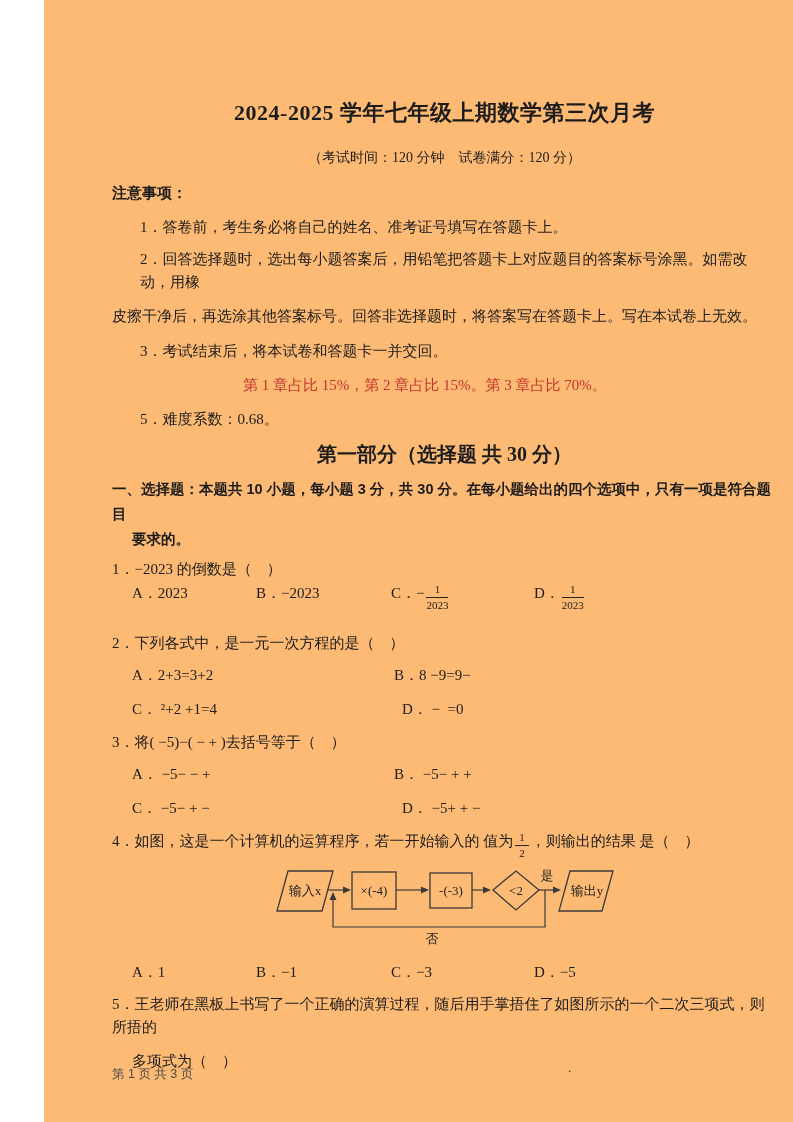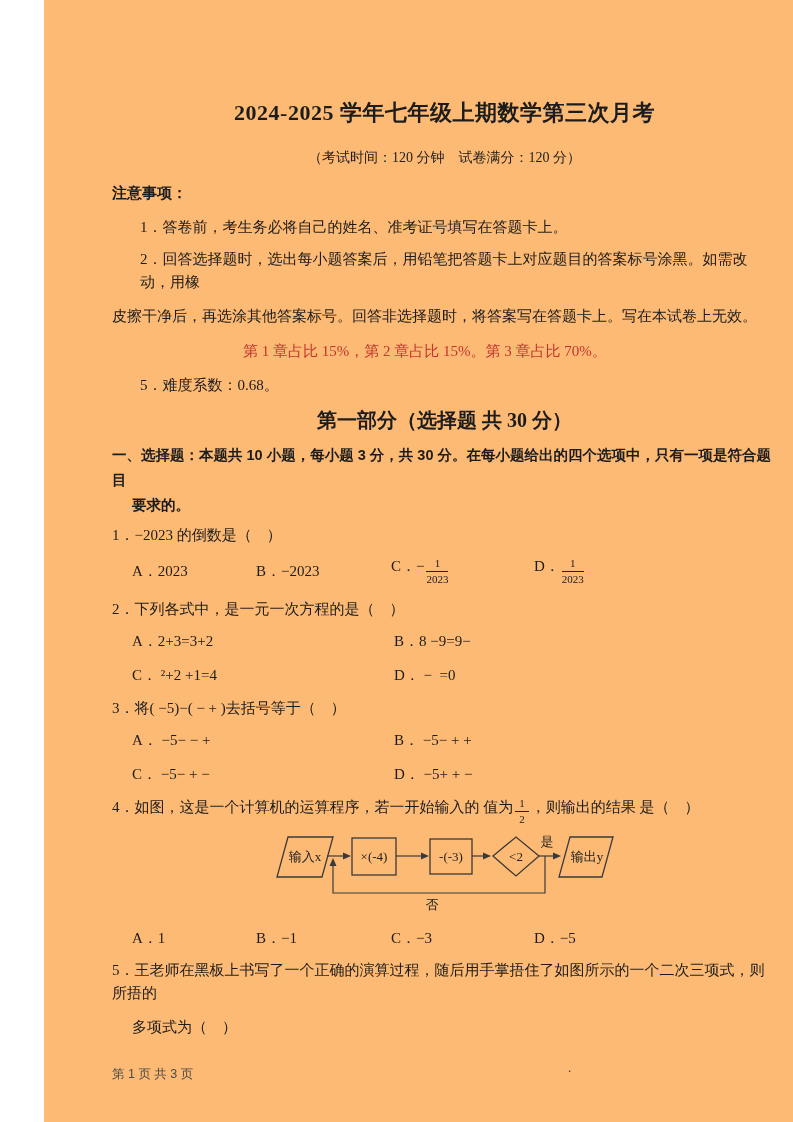--- a/index.html
+++ b/index.html
@@ -26,28 +26,28 @@
   .n2l2{margin-top:11px;line-height:23px;}
   .n3{margin-top:12px;}
   .n4{margin-top:11px;}
   .red{color:#c0362f;}
   .ratio{margin-top:12px;margin-left:131px;line-height:22px;}
   .n5{margin-top:12px;}
   .part-head{text-align:center;font-weight:bold;font-size:20px;line-height:30px;margin-top:9px;}
   .instr{font-family:"Liberation Sans","DejaVu Sans",sans-serif;font-weight:bold;font-size:14.5px;line-height:25px;margin-top:8px;white-space:pre-wrap;}
   .instr2{font-family:"Liberation Sans","DejaVu Sans",sans-serif;font-weight:bold;font-size:14.5px;line-height:25px;white-space:pre-wrap;}
   .stem{margin-top:6px;line-height:22px;white-space:pre-wrap;}
-  .opt-row{display:flex;padding-left:20px;align-items:center;white-space:pre-wrap;}
+  .opt-row{display:flex;padding-left:20px;white-space:pre-wrap;}
   .row-q1{margin-top:4px;height:42px;}
   .c1{width:124px;}
   .c2{width:135px;}
   .c3{width:143px;}
   .h1{width:262px;}
   .mtA{margin-top:10px;line-height:22px;}
-  .mtB{margin-top:12px;line-height:22px;}
+  .mtB{margin-top:12px;line-height:22px;gap:8px;}
   .frac{display:inline-block;vertical-align:-0.75em;text-align:center;line-height:1;margin:0 2px;}
   .frac .fn{display:block;font-size:11px;padding:0 4px 2px;border-bottom:1px solid #222;}
   .frac .fd{display:block;font-size:11px;padding-top:2px;}
   .flow-wrap{margin-top:8px;margin-left:163px;}
   .q4opts{margin-top:8px;}
   .q5l1{margin-top:11px;line-height:23px;}
   .q5l2{margin-top:11px;line-height:23px;}
   .footer{position:absolute;left:68px;top:1066px;font-size:12.5px;color:#4a4a4a;font-family:"Liberation Sans","DejaVu Sans",sans-serif;}
   .stray-dot{position:absolute;left:524px;top:1060px;font-size:13px;color:#333;}
   svg text{font-family:"Liberation Serif","DejaVu Serif",serif;font-size:13px;fill:#222;}
@@ -63,20 +63,21 @@
   <div class="title">2024-2025 学年七年级上期数学第三次月考</div>
   <div class="subtitle">（考试时间：120 分钟　试卷满分：120 分）</div>
 
   <div class="notice-head">注意事项：</div>
 
   <div class="line ind28 mt13">1．答卷前，考生务必将自己的姓名、准考证号填写在答题卡上。</div>
 
   <div class="line ind28 n2l1">2．回答选择题时，选出每小题答案后，用铅笔把答题卡上对应题目的答案标号涂黑。如需改动，用橡</div>
   <div class="line n2l2">皮擦干净后，再选涂其他答案标号。回答非选择题时，将答案写在答题卡上。写在本试卷上无效。</div>
 
+  <div class="line ind28 n3">3．考试结束后，将本试卷和答题卡一并交回。</div>
 
 
   <div class="line red ratio">第 1 章占比 15%，第 2 章占比 15%。第 3 章占比 70%。</div>
 
   <div class="line ind28 n5">5．难度系数：0.68。</div>
 
   <div class="part-head">第一部分（选择题 共 30 分）</div>
 
   <div class="instr">一、选择题：本题共 10 小题，每小题 3 分，共 30 分。在每小题给出的四个选项中，只有一项是符合题目</div>
   <div class="instr2 ind20">要求的。</div>

